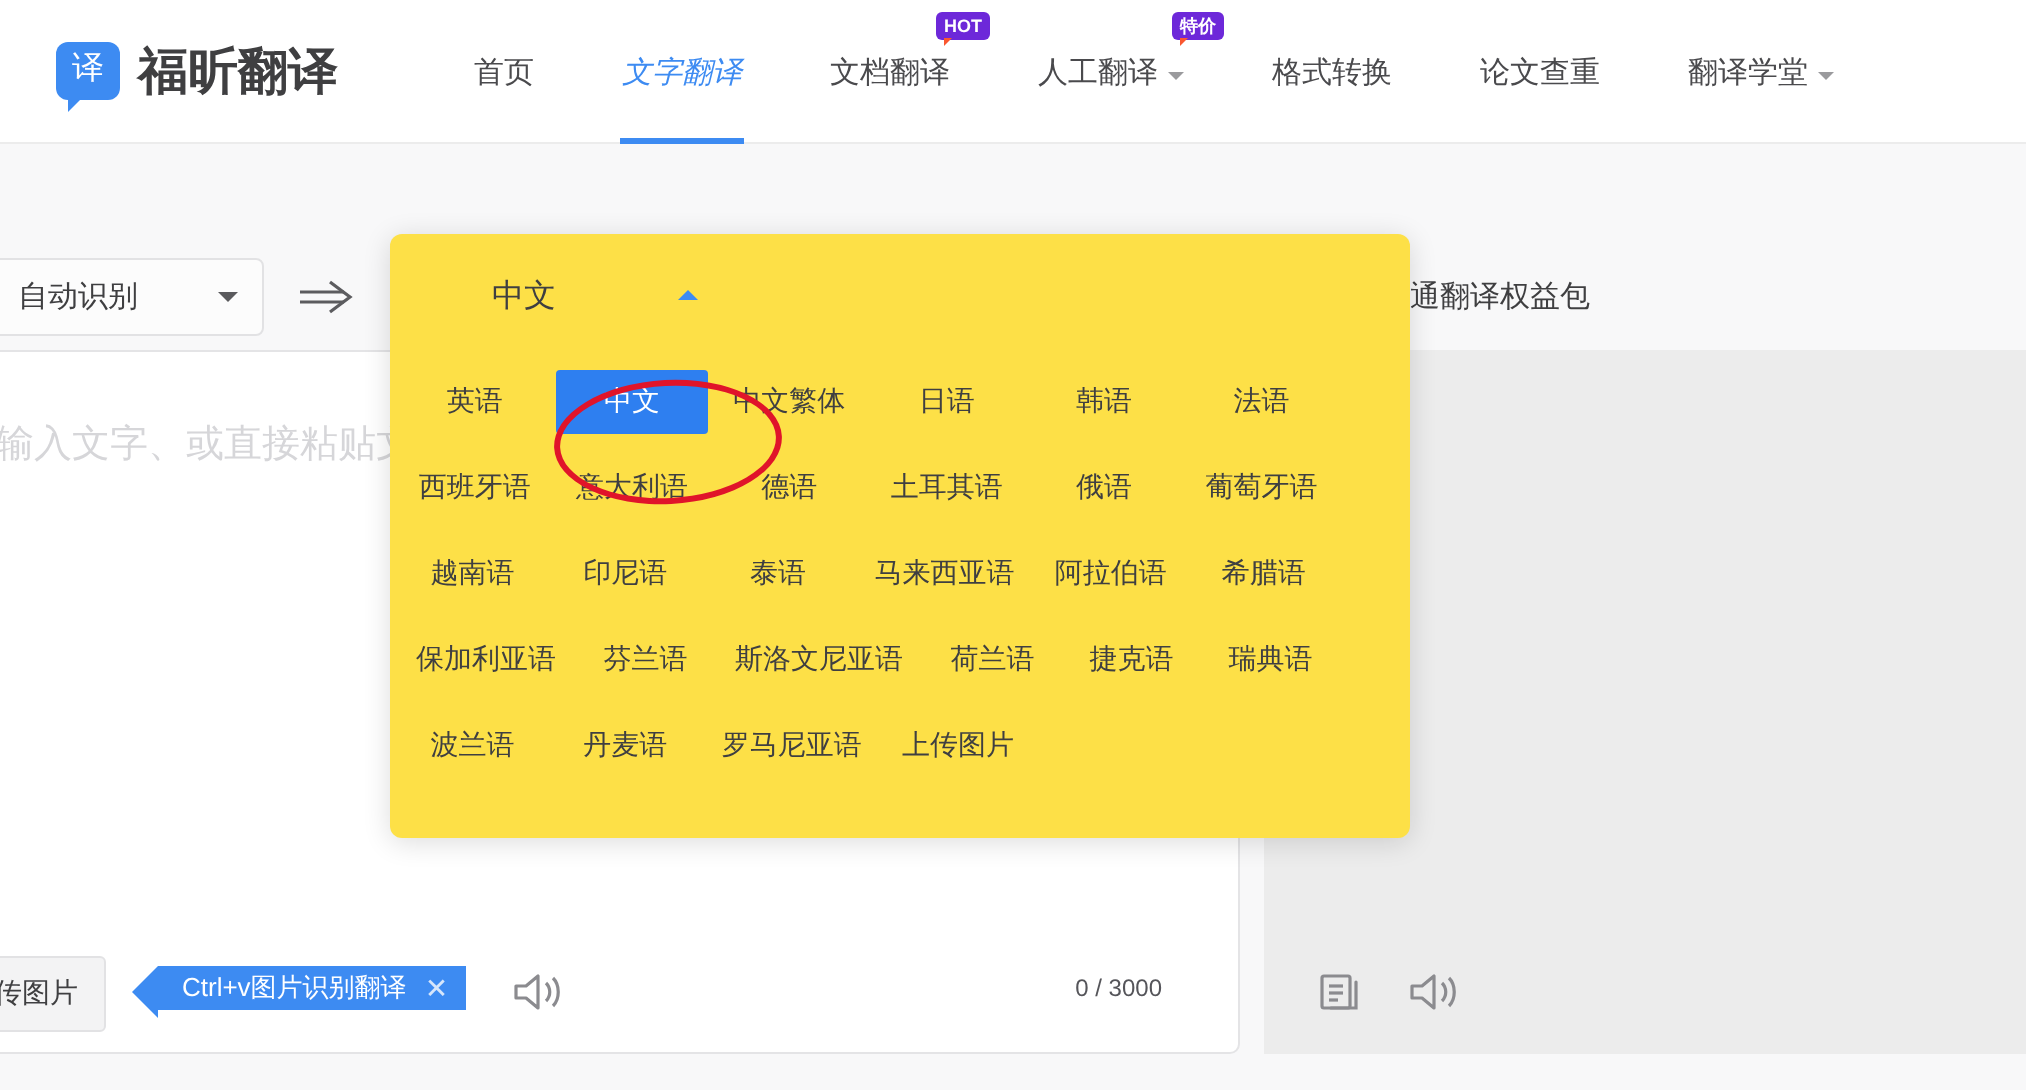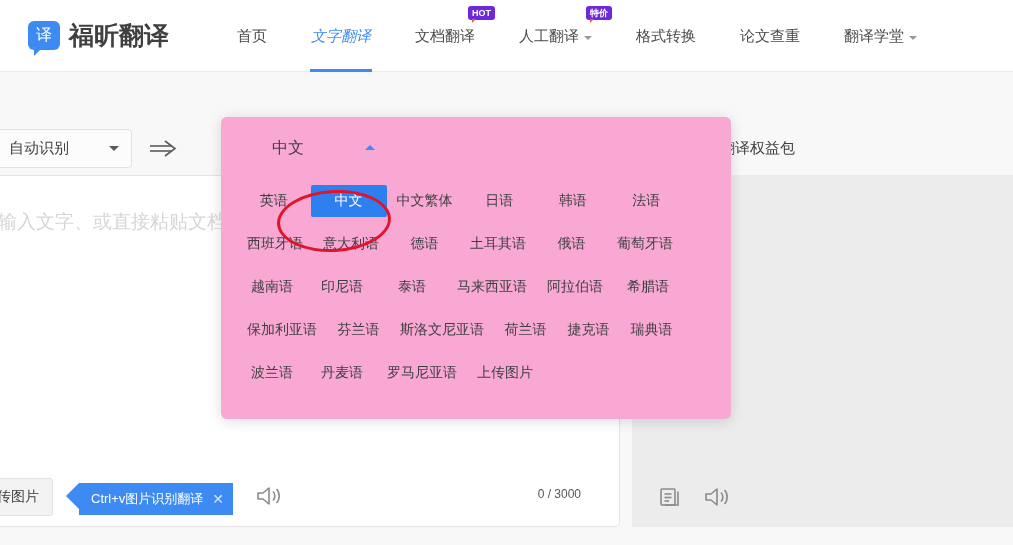--- a/index.html
+++ b/index.html
@@ -266,21 +266,21 @@
     justify-content: center;
     font-size: 14px;
     color: #3f3f41;
     white-space: nowrap;
     cursor: pointer;
   }
   .paste-tag {
     position: absolute;
     left: 88px;
     top: 14px;
-    height: 32px;
+    height: 22px;
     background: #3d8bf2;
     color: #ffffff;
     font-size: 13px;
     display: flex;
     align-items: center;
     padding: 0 9px 0 12px;
     cursor: pointer;
     white-space: nowrap;
   }
   .paste-tag::before {
@@ -329,25 +329,25 @@
     bottom: 13px;
     display: flex;
     align-items: center;
     gap: 18px;
   }
   .icon-btn { cursor: pointer; display: block; }
 
   
   .dropdown {
     position: absolute;
-    left: 221px;
+    left: 195px;
     top: 117px;
     width: 510px;
     height: 302px;
-    background: #f9a8d4;
+    background: #fde047;
     border-radius: 6px;
     box-shadow: 0 2px 14px rgba(0,0,0,0.14);
     z-index: 40;
   }
   .dd-head {
     position: relative;
     width: 178px;
     height: 62px;
     display: flex;
     align-items: center;
@@ -364,21 +364,21 @@
     width: 0; height: 0;
     border-left: 5px solid transparent;
     border-right: 5px solid transparent;
     border-bottom: 5px solid #3d8bf2;
   }
   .lang-grid {
     position: absolute;
     top: 62px;
     left: 0;
     width: 478px;
-    padding: 0 16px;
+    padding: 0 3px;
   }
   .lang-row {
     display: flex;
     height: 43px;
     align-items: center;
   }
   .lang-cell {
     flex: 1 1 0;
     display: flex;
     align-items: center;

